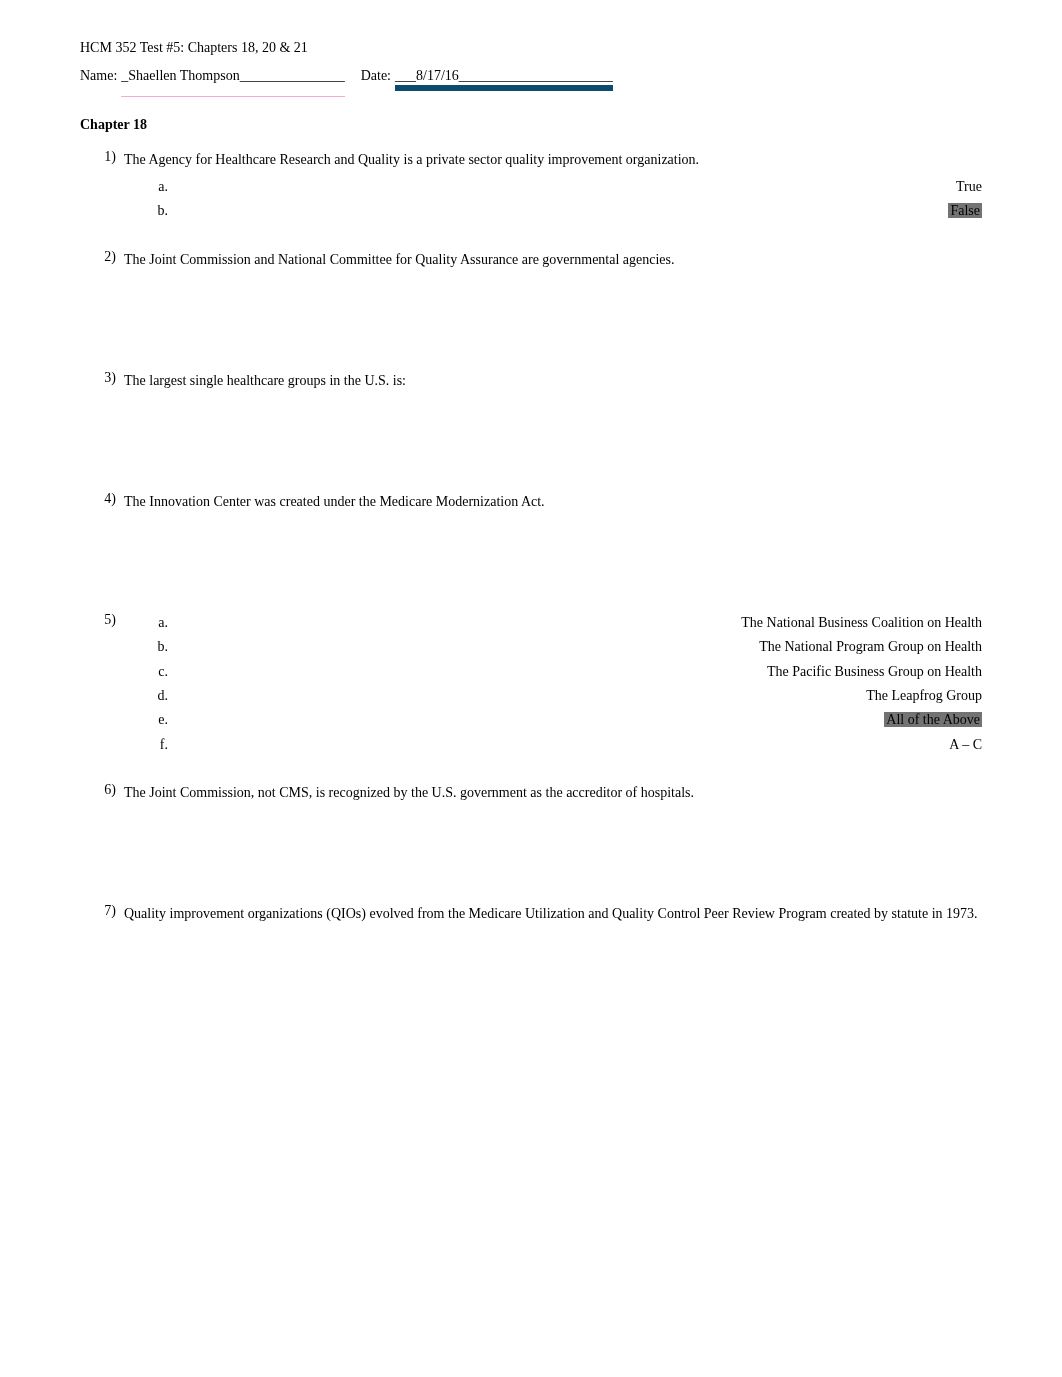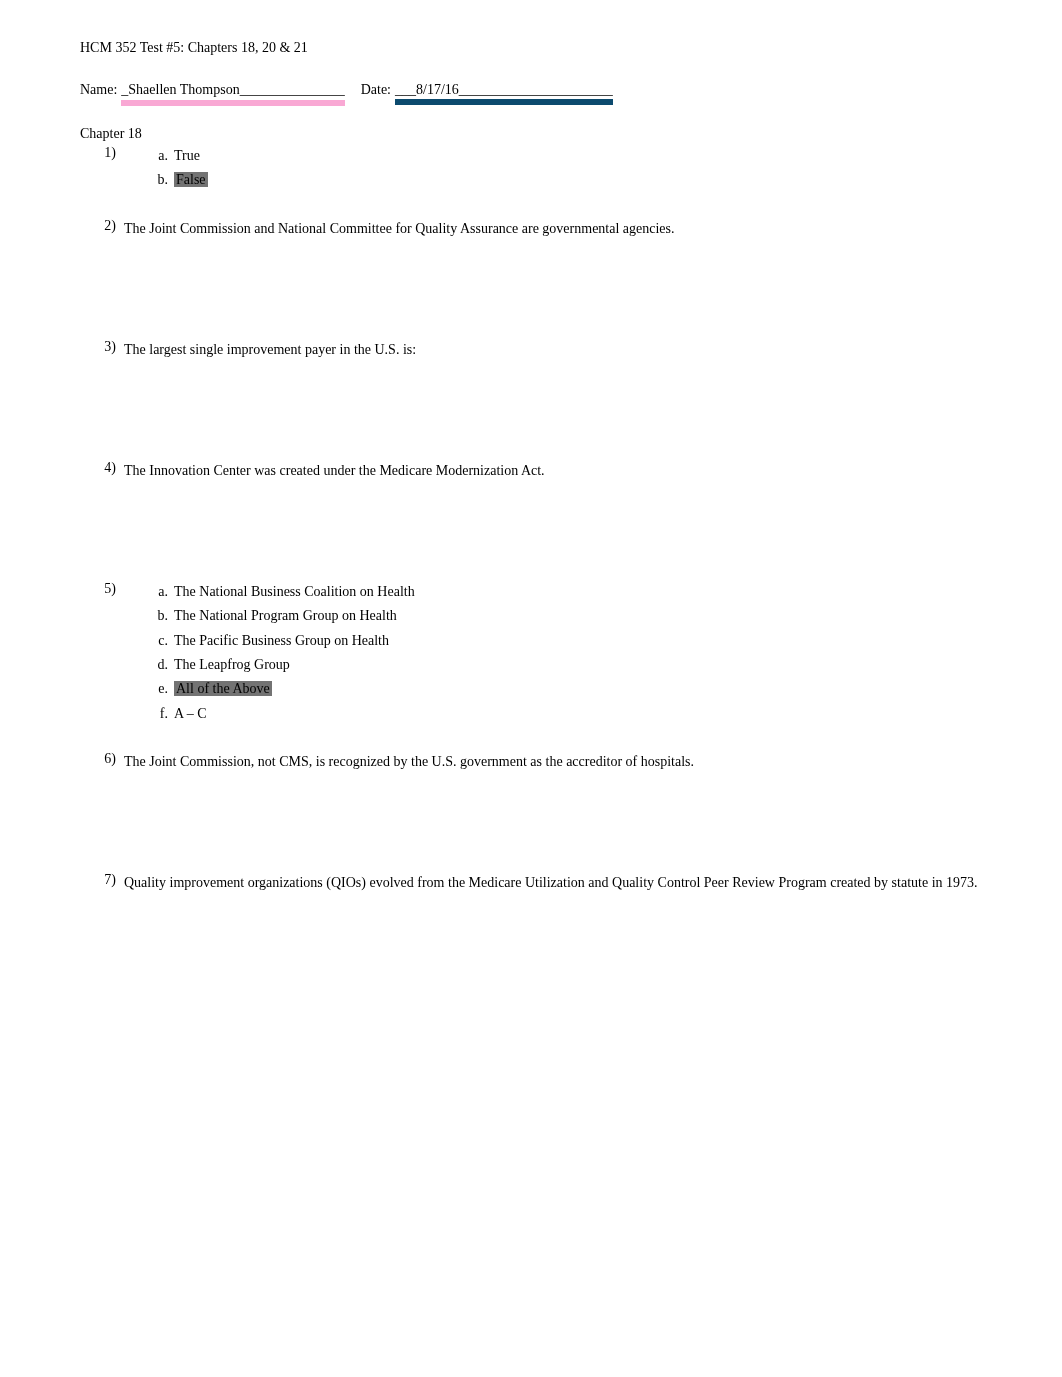--- a/index.html
+++ b/index.html
@@ -30,41 +30,40 @@
       align-items: baseline;
       margin-bottom: 20px;
       font-size: 14px;
     }
 
     .name-label {
       margin-right: 4px;
     }
 
     .name-value {
-      border-bottom: 6px solid #f9a8d4;
+      border-bottom: 1px solid #f9a8d4;
       min-width: 160px;
-      padding-bottom: 2px;
-      margin-top: 14px;
+      padding-bottom: 12px;
     }
 
     .date-label {
       margin-left: 16px;
       margin-right: 4px;
     }
 
     .date-value {
       border-bottom: 6px solid #0c4a6e;
       min-width: 200px;
       padding-bottom: 1px;
     }
 
     .chapter-heading {
       font-size: 14px;
-      font-weight: normal;
-      margin-bottom: 3px;
+      font-weight: bold;
+      margin-bottom: 16px;
     }
 
     .questions-list {
       list-style: none;
       padding: 0;
     }
 
     .question-item {
       margin-bottom: 24px;
       display: flex;
@@ -102,20 +101,21 @@
 
     .answer-letter {
       min-width: 24px;
       text-align: right;
       margin-right: 6px;
       flex-shrink: 0;
     }
 
     .answer-text {
       flex: 1;
+      text-align: right;
     }
 
     .highlight-yellow {
       background-color: #737373;
       padding: 0 2px;
     }
   </style>
 </head>
 <body>
 
@@ -129,20 +129,21 @@
   <span class="date-label">Date:</span>
   <span class="date-value">___8/17/16______________________</span>
 </div>
 
 <div class="chapter-heading">Chapter 18</div>
 
 <ol class="questions-list" id="questions-container">
 <li class="question-item">
       <span class="question-number">1)</span>
       <div class="question-content">
+        <p class="question-text">The Agency for Healthcare Research and Quality is a private sector quality improvement organization.</p>
         <ul class="answer-list">
           <li class="answer-item">
             <span class="answer-letter">a.</span>
             <span class="answer-text">True</span>
           </li>
           <li class="answer-item">
             <span class="answer-letter">b.</span>
             <span class="answer-text"><mark class="highlight-yellow">False</mark></span>
           </li>
         </ul>
@@ -151,21 +152,21 @@
     <li class="question-item">
       <span class="question-number">2)</span>
       <div class="question-content">
         <p class="question-text">The Joint Commission and National Committee for Quality Assurance are governmental agencies.</p>
       </div>
     </li>
     <li style="height: 70px;"></li>
     <li class="question-item">
       <span class="question-number">3)</span>
       <div class="question-content">
-        <p class="question-text">The largest single improvement payer in the U.S. is:</p>
+        <p class="question-text">The largest single healthcare groups in the U.S. is:</p>
       </div>
     </li>
     <li style="height: 70px;"></li>
     <li class="question-item">
       <span class="question-number">4)</span>
       <div class="question-content">
         <p class="question-text">The Innovation Center was created under the Medicare Modernization Act.</p>
       </div>
     </li>
     <li style="height: 70px;"></li>

